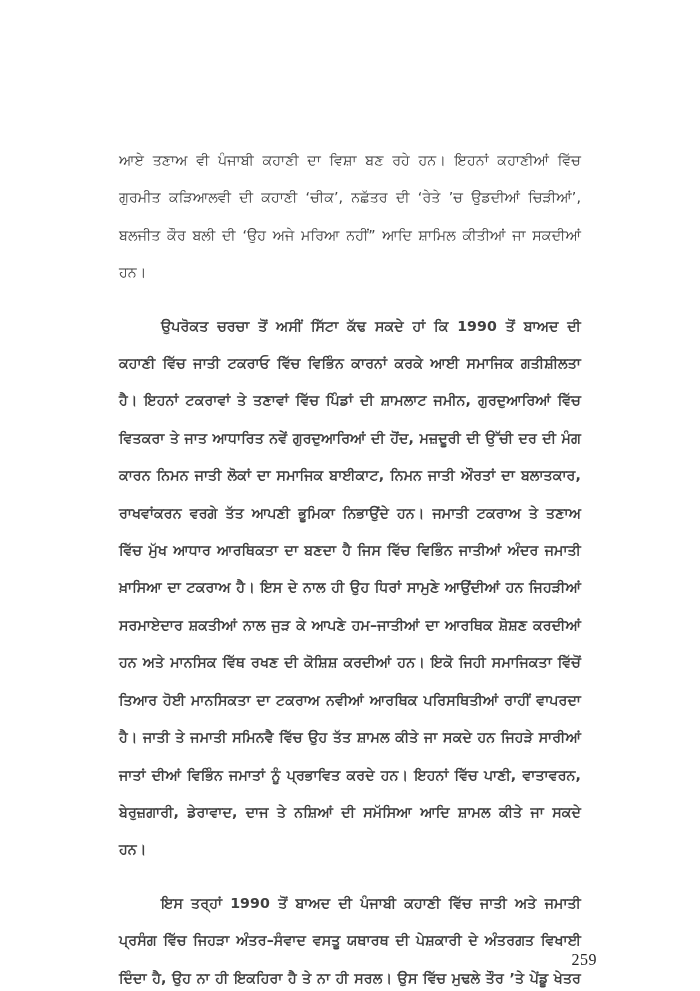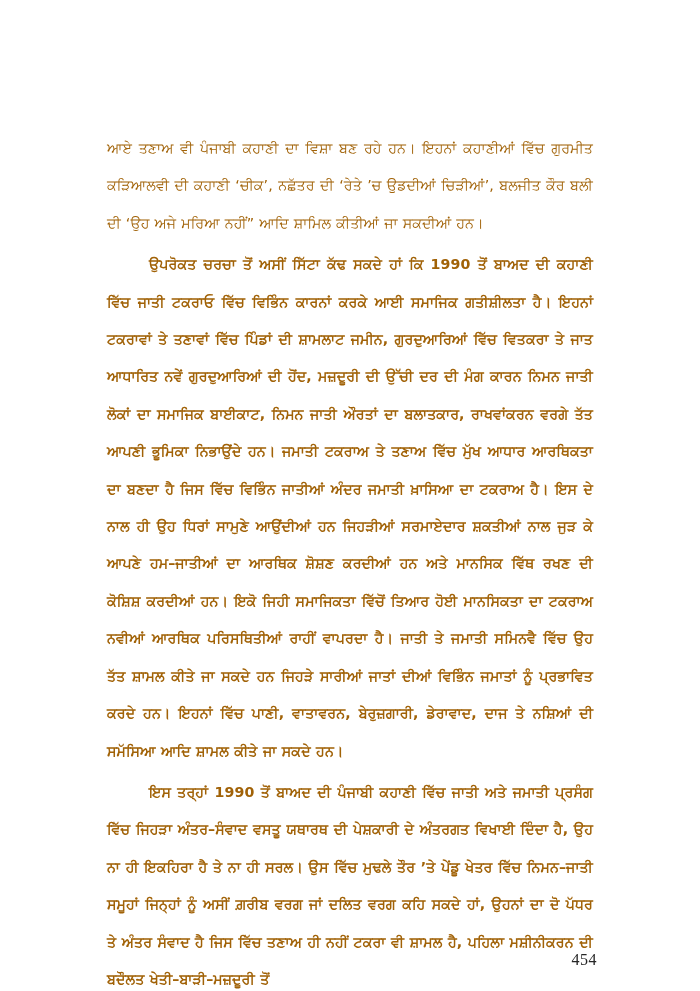--- a/index.html
+++ b/index.html
@@ -24,26 +24,26 @@
   }
 
   .text-column {
     position: absolute;
     left: 103px;
     top: 126px;
     width: 494px;
   }
 
   .para {
-    margin: 4px;
+    margin: 16px;
     text-align: justify;
     text-justify: inter-word;
     font-size: 14.2px;
     line-height: 37.4px;
-    color: #a16207;
+    color: #404040;
     letter-spacing: 0.1px;
     word-spacing: 0.4px;
     -webkit-font-smoothing: antialiased;
   }
 
   .para.indent {
     text-indent: 42px;
     font-weight: bold;
   }
 
@@ -86,15 +86,15 @@
   <div class="text-column">
 
     <p class="para no-stretch">ਆਏ ਤਣਾਅ ਵੀ ਪੰਜਾਬੀ ਕਹਾਣੀ ਦਾ ਵਿਸ਼ਾ ਬਣ ਰਹੇ ਹਨ। ਇਹਨਾਂ ਕਹਾਣੀਆਂ ਵਿੱਚ ਗੁਰਮੀਤ ਕੜਿਆਲਵੀ ਦੀ ਕਹਾਣੀ ‘ਚੀਕ’, ਨਛੱਤਰ ਦੀ ‘ਰੇਤੇ ’ਚ ਉੁਡਦੀਆਂ ਚਿੜੀਆਂ’, ਬਲਜੀਤ ਕੌਰ ਬਲੀ ਦੀ ‘ਉਹ ਅਜੇ ਮਰਿਆ ਨਹੀਂ” ਆਦਿ ਸ਼ਾਮਿਲ ਕੀਤੀਆਂ ਜਾ ਸਕਦੀਆਂ ਹਨ।</p>
 
     <p class="para indent no-stretch">ਉਪਰੋਕਤ ਚਰਚਾ ਤੋਂ ਅਸੀਂ ਸਿੱਟਾ ਕੱਢ ਸਕਦੇ ਹਾਂ ਕਿ 1990 ਤੋਂ ਬਾਅਦ ਦੀ ਕਹਾਣੀ ਵਿੱਚ ਜਾਤੀ ਟਕਰਾਓ ਵਿੱਚ ਵਿਭਿੰਨ ਕਾਰਨਾਂ ਕਰਕੇ ਆਈ ਸਮਾਜਿਕ ਗਤੀਸ਼ੀਲਤਾ ਹੈ। ਇਹਨਾਂ ਟਕਰਾਵਾਂ ਤੇ ਤਣਾਵਾਂ ਵਿੱਚ ਪਿੰਡਾਂ ਦੀ ਸ਼ਾਮਲਾਟ ਜਮੀਨ, ਗੁਰਦੁਆਰਿਆਂ ਵਿੱਚ ਵਿਤਕਰਾ ਤੇ ਜਾਤ ਆਧਾਰਿਤ ਨਵੇਂ ਗੁਰਦੁਆਰਿਆਂ ਦੀ ਹੋਂਦ, ਮਜ਼ਦੂਰੀ ਦੀ ਉੱਚੀ ਦਰ ਦੀ ਮੰਗ ਕਾਰਨ ਨਿਮਨ ਜਾਤੀ ਲੋਕਾਂ ਦਾ ਸਮਾਜਿਕ ਬਾਈਕਾਟ, ਨਿਮਨ ਜਾਤੀ ਔਰਤਾਂ ਦਾ ਬਲਾਤਕਾਰ, ਰਾਖਵਾਂਕਰਨ ਵਰਗੇ ਤੱਤ ਆਪਣੀ ਭੂਮਿਕਾ ਨਿਭਾਉਂਦੇ ਹਨ। ਜਮਾਤੀ ਟਕਰਾਅ ਤੇ ਤਣਾਅ ਵਿੱਚ ਮੁੱਖ ਆਧਾਰ ਆਰਥਿਕਤਾ ਦਾ ਬਣਦਾ ਹੈ ਜਿਸ ਵਿੱਚ ਵਿਭਿੰਨ ਜਾਤੀਆਂ ਅੰਦਰ ਜਮਾਤੀ ਖ਼ਾਸਿਆ ਦਾ ਟਕਰਾਅ ਹੈ। ਇਸ ਦੇ ਨਾਲ ਹੀ ਉਹ ਧਿਰਾਂ ਸਾਮੁਣੇ ਆਉਂਦੀਆਂ ਹਨ ਜਿਹੜੀਆਂ ਸਰਮਾਏਦਾਰ ਸ਼ਕਤੀਆਂ ਨਾਲ ਜੁੜ ਕੇ ਆਪਣੇ ਹਮ–ਜਾਤੀਆਂ ਦਾ ਆਰਥਿਕ ਸ਼ੋਸ਼ਣ ਕਰਦੀਆਂ ਹਨ ਅਤੇ ਮਾਨਸਿਕ ਵਿੱਥ ਰਖਣ ਦੀ ਕੋਸ਼ਿਸ਼ ਕਰਦੀਆਂ ਹਨ। ਇਕੋ ਜਿਹੀ ਸਮਾਜਿਕਤਾ ਵਿੱਚੋਂ ਤਿਆਰ ਹੋਈ ਮਾਨਸਿਕਤਾ ਦਾ ਟਕਰਾਅ ਨਵੀਆਂ ਆਰਥਿਕ ਪਰਿਸਥਿਤੀਆਂ ਰਾਹੀਂ ਵਾਪਰਦਾ ਹੈ। ਜਾਤੀ ਤੇ ਜਮਾਤੀ ਸਮਿਨਵੈ ਵਿੱਚ ਉਹ ਤੱਤ ਸ਼ਾਮਲ ਕੀਤੇ ਜਾ ਸਕਦੇ ਹਨ ਜਿਹੜੇ ਸਾਰੀਆਂ ਜਾਤਾਂ ਦੀਆਂ ਵਿਭਿੰਨ ਜਮਾਤਾਂ ਨੂੰ ਪ੍ਰਭਾਵਿਤ ਕਰਦੇ ਹਨ। ਇਹਨਾਂ ਵਿੱਚ ਪਾਣੀ, ਵਾਤਾਵਰਨ, ਬੇਰੁਜ਼ਗਾਰੀ, ਡੇਰਾਵਾਦ, ਦਾਜ ਤੇ ਨਸ਼ਿਆਂ ਦੀ ਸਮੱਸਿਆ ਆਦਿ ਸ਼ਾਮਲ ਕੀਤੇ ਜਾ ਸਕਦੇ ਹਨ।</p>
 
     <p class="para indent no-stretch">ਇਸ ਤਰ੍ਹਾਂ 1990 ਤੋਂ ਬਾਅਦ ਦੀ ਪੰਜਾਬੀ ਕਹਾਣੀ ਵਿੱਚ ਜਾਤੀ ਅਤੇ ਜਮਾਤੀ ਪ੍ਰਸੰਗ ਵਿੱਚ ਜਿਹੜਾ ਅੰਤਰ–ਸੰਵਾਦ ਵਸਤੂ ਯਥਾਰਥ ਦੀ ਪੇਸ਼ਕਾਰੀ ਦੇ ਅੰਤਰਗਤ ਵਿਖਾਈ ਦਿੰਦਾ ਹੈ, ਉਹ ਨਾ ਹੀ ਇਕਹਿਰਾ ਹੈ ਤੇ ਨਾ ਹੀ ਸਰਲ। ਉਸ ਵਿੱਚ ਮੁਢਲੇ ਤੌਰ ’ਤੇ ਪੇਂਡੂ ਖੇਤਰ ਵਿੱਚ ਨਿਮਨ–ਜਾਤੀ ਸਮੂਹਾਂ ਜਿਨ੍ਹਾਂ ਨੂੰ ਅਸੀਂ ਗ਼ਰੀਬ ਵਰਗ ਜਾਂ ਦਲਿਤ ਵਰਗ ਕਹਿ ਸਕਦੇ ਹਾਂ, ਉਹਨਾਂ ਦਾ ਦੋ ਪੱਧਰ ਤੇ ਅੰਤਰ ਸੰਵਾਦ ਹੈ ਜਿਸ ਵਿੱਚ ਤਣਾਅ ਹੀ ਨਹੀਂ ਟਕਰਾ ਵੀ ਸ਼ਾਮਲ ਹੈ, ਪਹਿਲਾ ਮਸ਼ੀਨੀਕਰਨ ਦੀ ਬਦੌਲਤ ਖੇਤੀ–ਬਾੜੀ–ਮਜ਼ਦੂਰੀ ਤੋਂ</p>
 
   </div>
 
-  <div class="page-number">454</div>
+  <div class="page-number">259</div>
 
 </div>
 
 </body></html>

